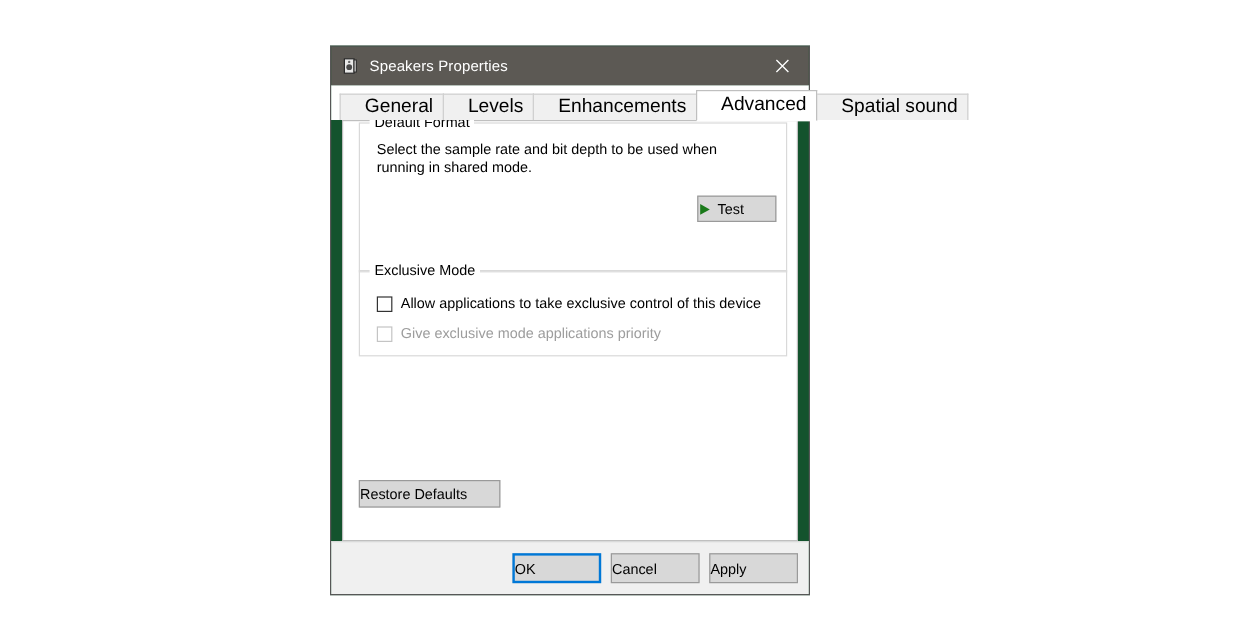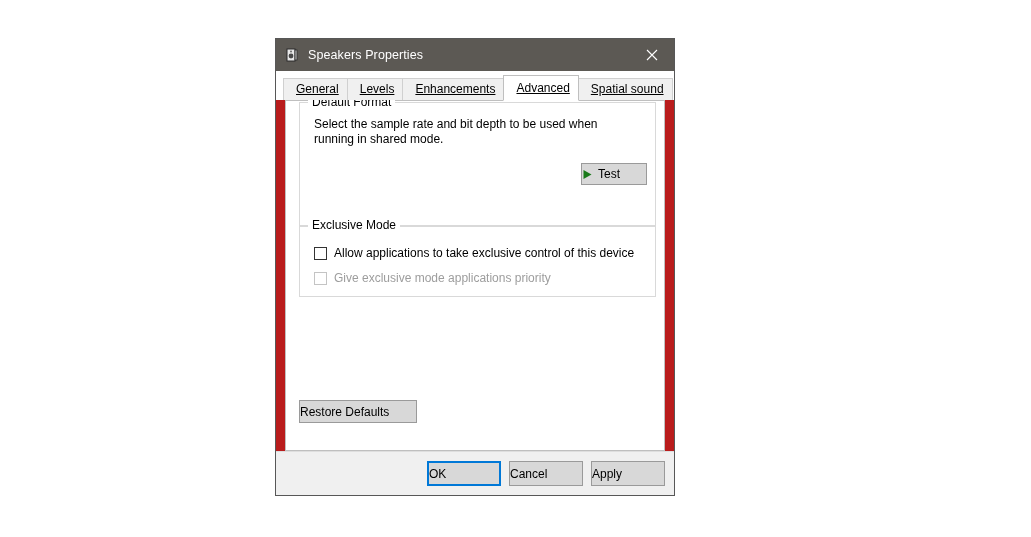--- a/index.html
+++ b/index.html
@@ -12,21 +12,21 @@
     font-family: "Liberation Sans", sans-serif;
   }
 
   
   #dialog {
     position: absolute;
     left: 275px;
     top: 38px;
     width: 400px;
     height: 458px;
-    background: #b91c1c;
+    background: #14532d;
     border: 1px solid #575757;
     box-sizing: border-box;
     display: flex;
     flex-direction: column;
   }
 
   
   .titlebar {
     height: 32px;
     background: #5c5954;
@@ -69,32 +69,31 @@
   }
   .tabstrip {
     display: flex;
     align-items: flex-end;
     padding-left: 7px;
     height: 22px;
     position: relative;
     z-index: 2;
   }
   .tab {
-    font-size: 12px;
+    font-size: 16px;
     color: #000000;
     background: #f0f0f0;
     border: 1px solid #d0d0d0;
     border-bottom: none;
-    padding: 2px 8px 3px 12px;
+    padding: 2px 8px 3px 20px;
     margin-right: -1px;
     height: 16px;
     line-height: 16px;
     box-sizing: content-box;
     white-space: nowrap;
-    text-decoration: underline;
   }
   .tab.selected {
     background: #ffffff;
     border: 1px solid #bfbfbf;
     border-bottom: 1px solid #ffffff;
     padding-top: 4px;
     padding-bottom: 4px;
     margin-bottom: -1px;
     position: relative;
     z-index: 3;

